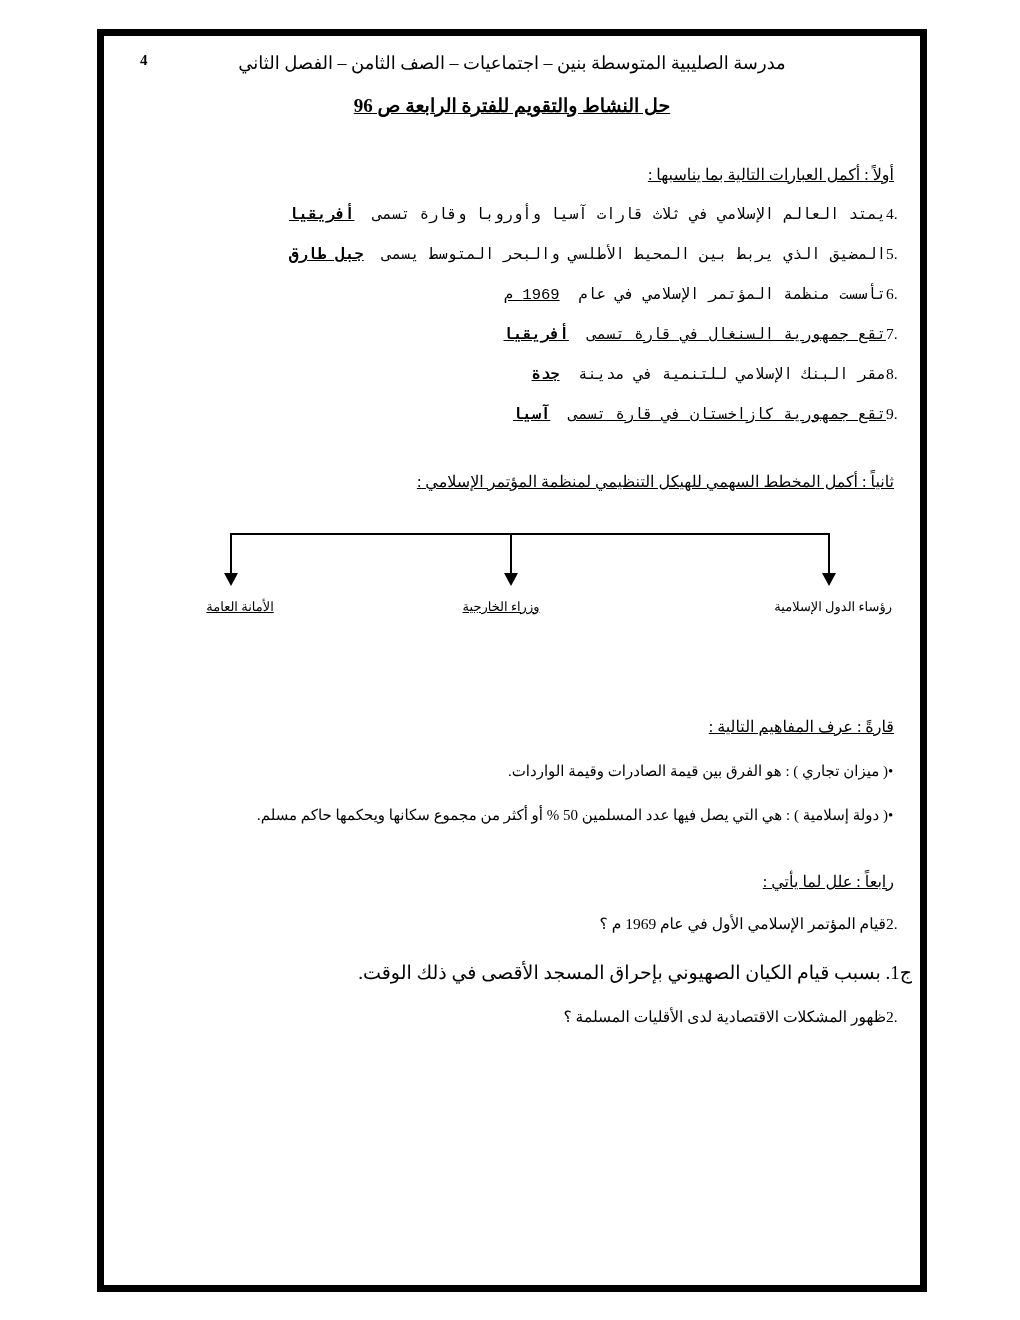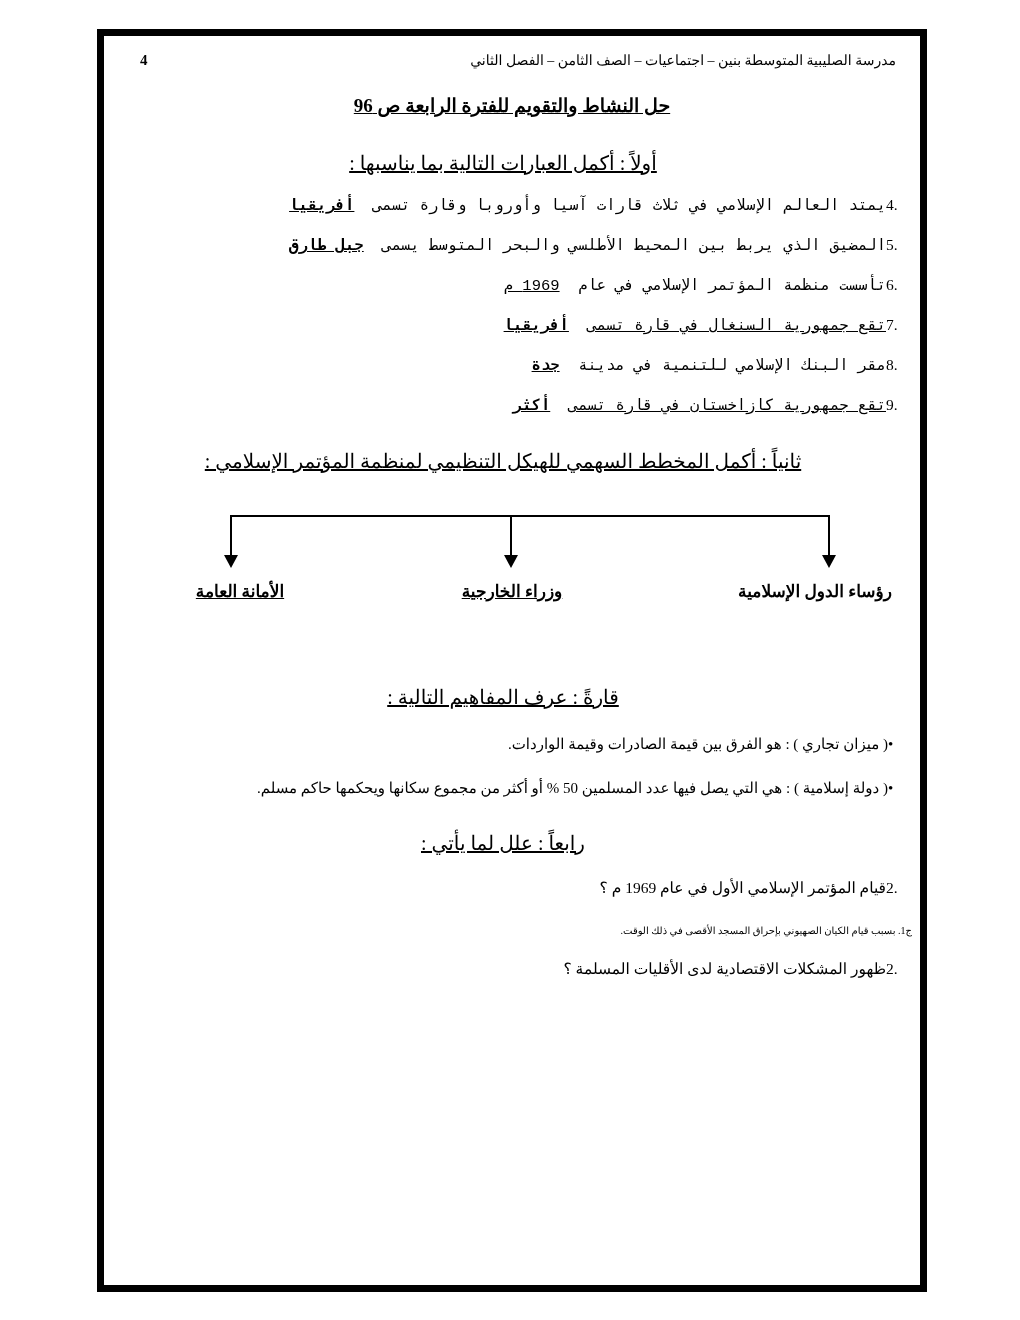--- a/index.html
+++ b/index.html
@@ -62,39 +62,39 @@
   .page-number {
     position: absolute;
     left: 28px;
     top: 0;
     font-size: 15px;
     font-weight: bold;
     direction: ltr;
   }
   .school-line {
     position: absolute;
-    right: 16px;
+    right: 0;
     top: 0;
     width: 100%;
-    text-align: right;
-    font-size: 14px;
+    text-align: center;
+    font-size: 18px;
   }
 
   .doc-title {
     text-align: center;
     font-size: 19px;
     font-weight: bold;
     margin-top: 10px;
   }
   .u { text-decoration: underline; }
 
   .section-head {
-    text-align: center;
-    font-size: 20px;
-    margin-top: 34px;
+    text-align: right;
+    font-size: 16px;
+    margin-top: 48px;
     padding-right: 18px;
   }
   .section-head span { text-decoration: underline; }
 
   ol.qlist, ul.blist {
     margin: 0;
     padding: 0;
     list-style: none;
   }
   ol.qlist li {
@@ -148,22 +148,22 @@
     width: 0;
     height: 0;
     border-left: 7px solid transparent;
     border-right: 7px solid transparent;
     border-top: 13px solid #000;
     margin-left: -6px;
   }
   .diagram .box-label {
     position: absolute;
     top: 80px;
-    font-size: 17px;
-    font-weight: bold;
+    font-size: 13px;
+    font-weight: normal;
     text-align: center;
   }
   .diagram .box-label.underlined { text-decoration: underline; }
 
   ul.blist li {
     display: flex;
     align-items: baseline;
     font-size: 15px;
     margin-top: 26px;
     padding-left: 40px;
@@ -173,21 +173,21 @@
     text-align: left;
     font-size: 15px;
   }
   ul.blist li .txt {
     flex: 1 1 auto;
     text-align: right;
   }
 
   .answer-line {
     text-align: right;
-    font-size: 10px;
+    font-size: 19px;
     margin-top: 28px;
     padding-left: 40px;
     padding-right: 0;
   }
   .q-line {
     display: flex;
     align-items: baseline;
     font-size: 15.5px;
     margin-top: 24px;
     padding-left: 120px;
@@ -253,21 +253,21 @@
         <span class="num">8.</span>
         <span class="txt">
           <span>مقر البنك الإسلامي للتنمية في مدينة</span>
           &nbsp;<span class="fill">جدة</span>
         </span>
       </li>
       <li>
         <span class="num">9.</span>
         <span class="txt">
           <span class="fill-light">تقع جمهورية كازاخستان في قارة تسمى</span>
-          &nbsp;<span class="fill">أكثر</span>
+          &nbsp;<span class="fill">آسيا</span>
         </span>
       </li>
     </ol>
 
     <div class="section-head">
       <span>ثانياً : أكمل المخطط السهمي للهيكل التنظيمي لمنظمة المؤتمر الإسلامي :</span>
     </div>
 
     <div class="diagram">
       <div class="hbar"></div>
@@ -275,21 +275,21 @@
       <div class="vstem" style="left:118px;"></div>
       <div class="arrowhead" style="left:118px;"></div>
 
       <div class="vstem" style="left:398px;"></div>
       <div class="arrowhead" style="left:398px;"></div>
 
       <div class="vstem" style="left:716px;"></div>
       <div class="arrowhead" style="left:716px;"></div>
 
       <div class="box-label" style="right:20px; width:180px; text-align:right;">رؤساء الدول الإسلامية</div>
-      <div class="box-label underlined" style="left:300px; width:200px;">وزراء الخارجية</div>
+      <div class="box-label underlined" style="left:289px; width:200px;">وزراء الخارجية</div>
       <div class="box-label underlined" style="left:38px; width:180px;">الأمانة العامة</div>
     </div>
 
     <div class="section-head">
       <span>قارةً : عرف المفاهيم التالية :</span>
     </div>
 
     <ul class="blist">
       <li>
         <span class="bullet">•</span>

